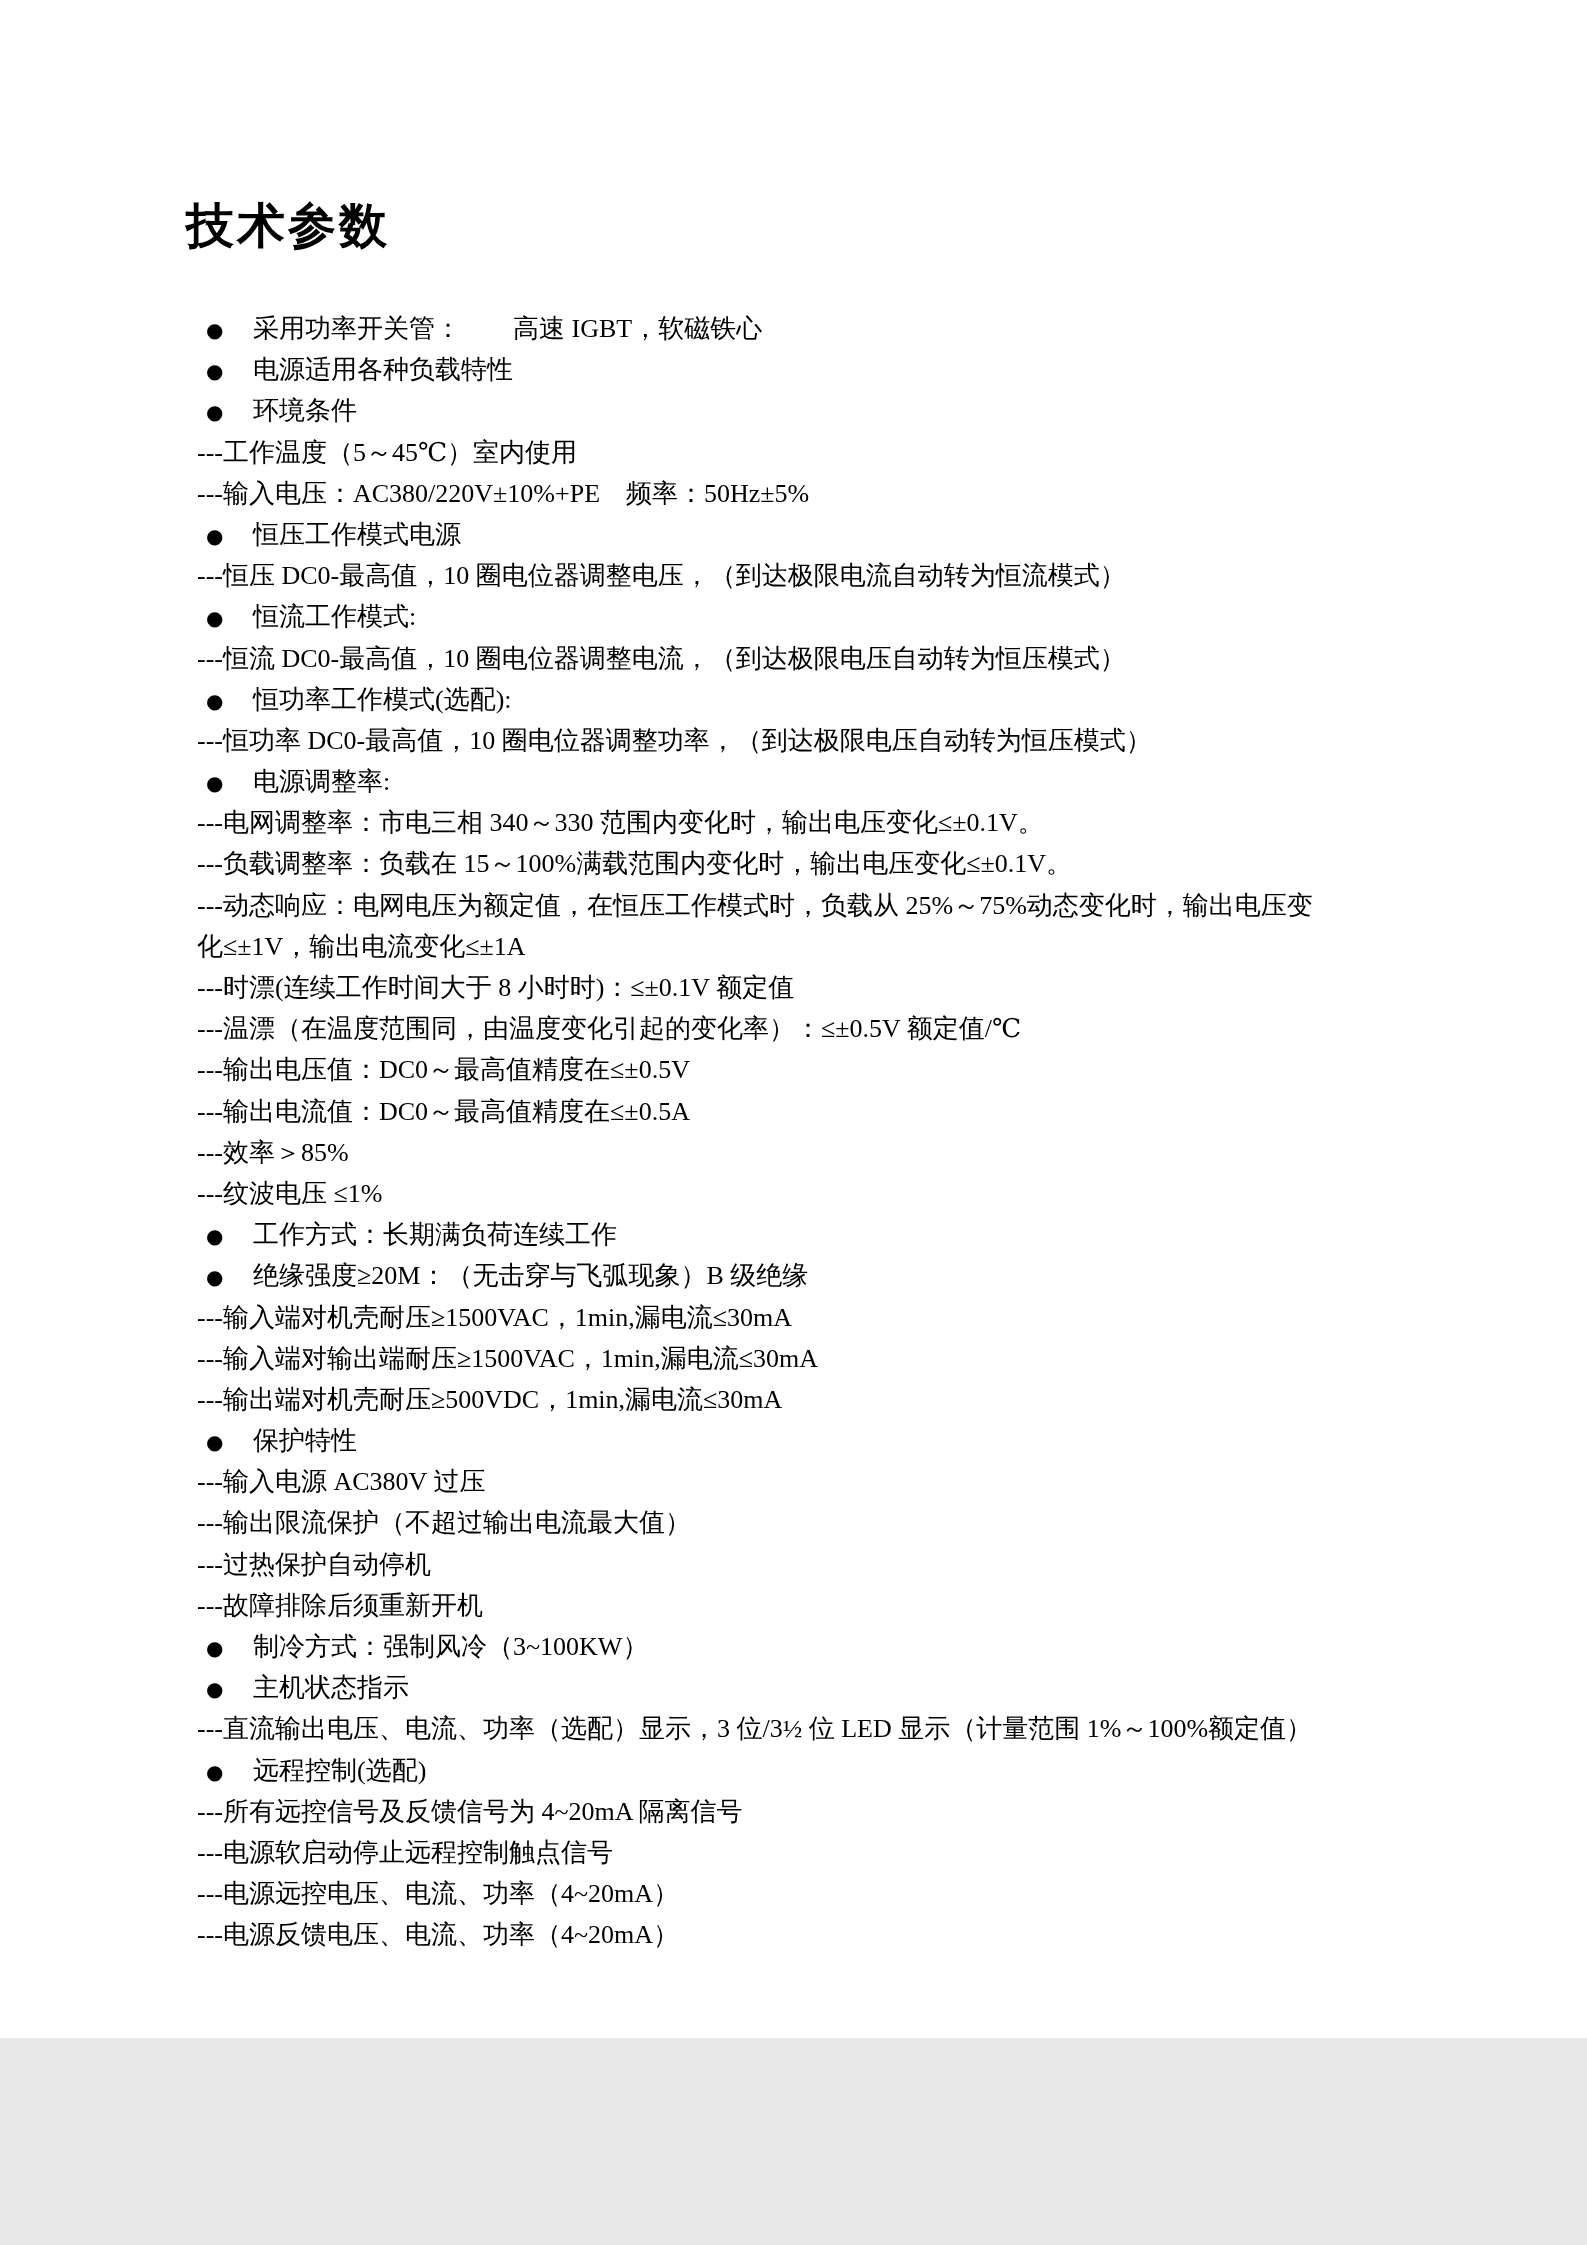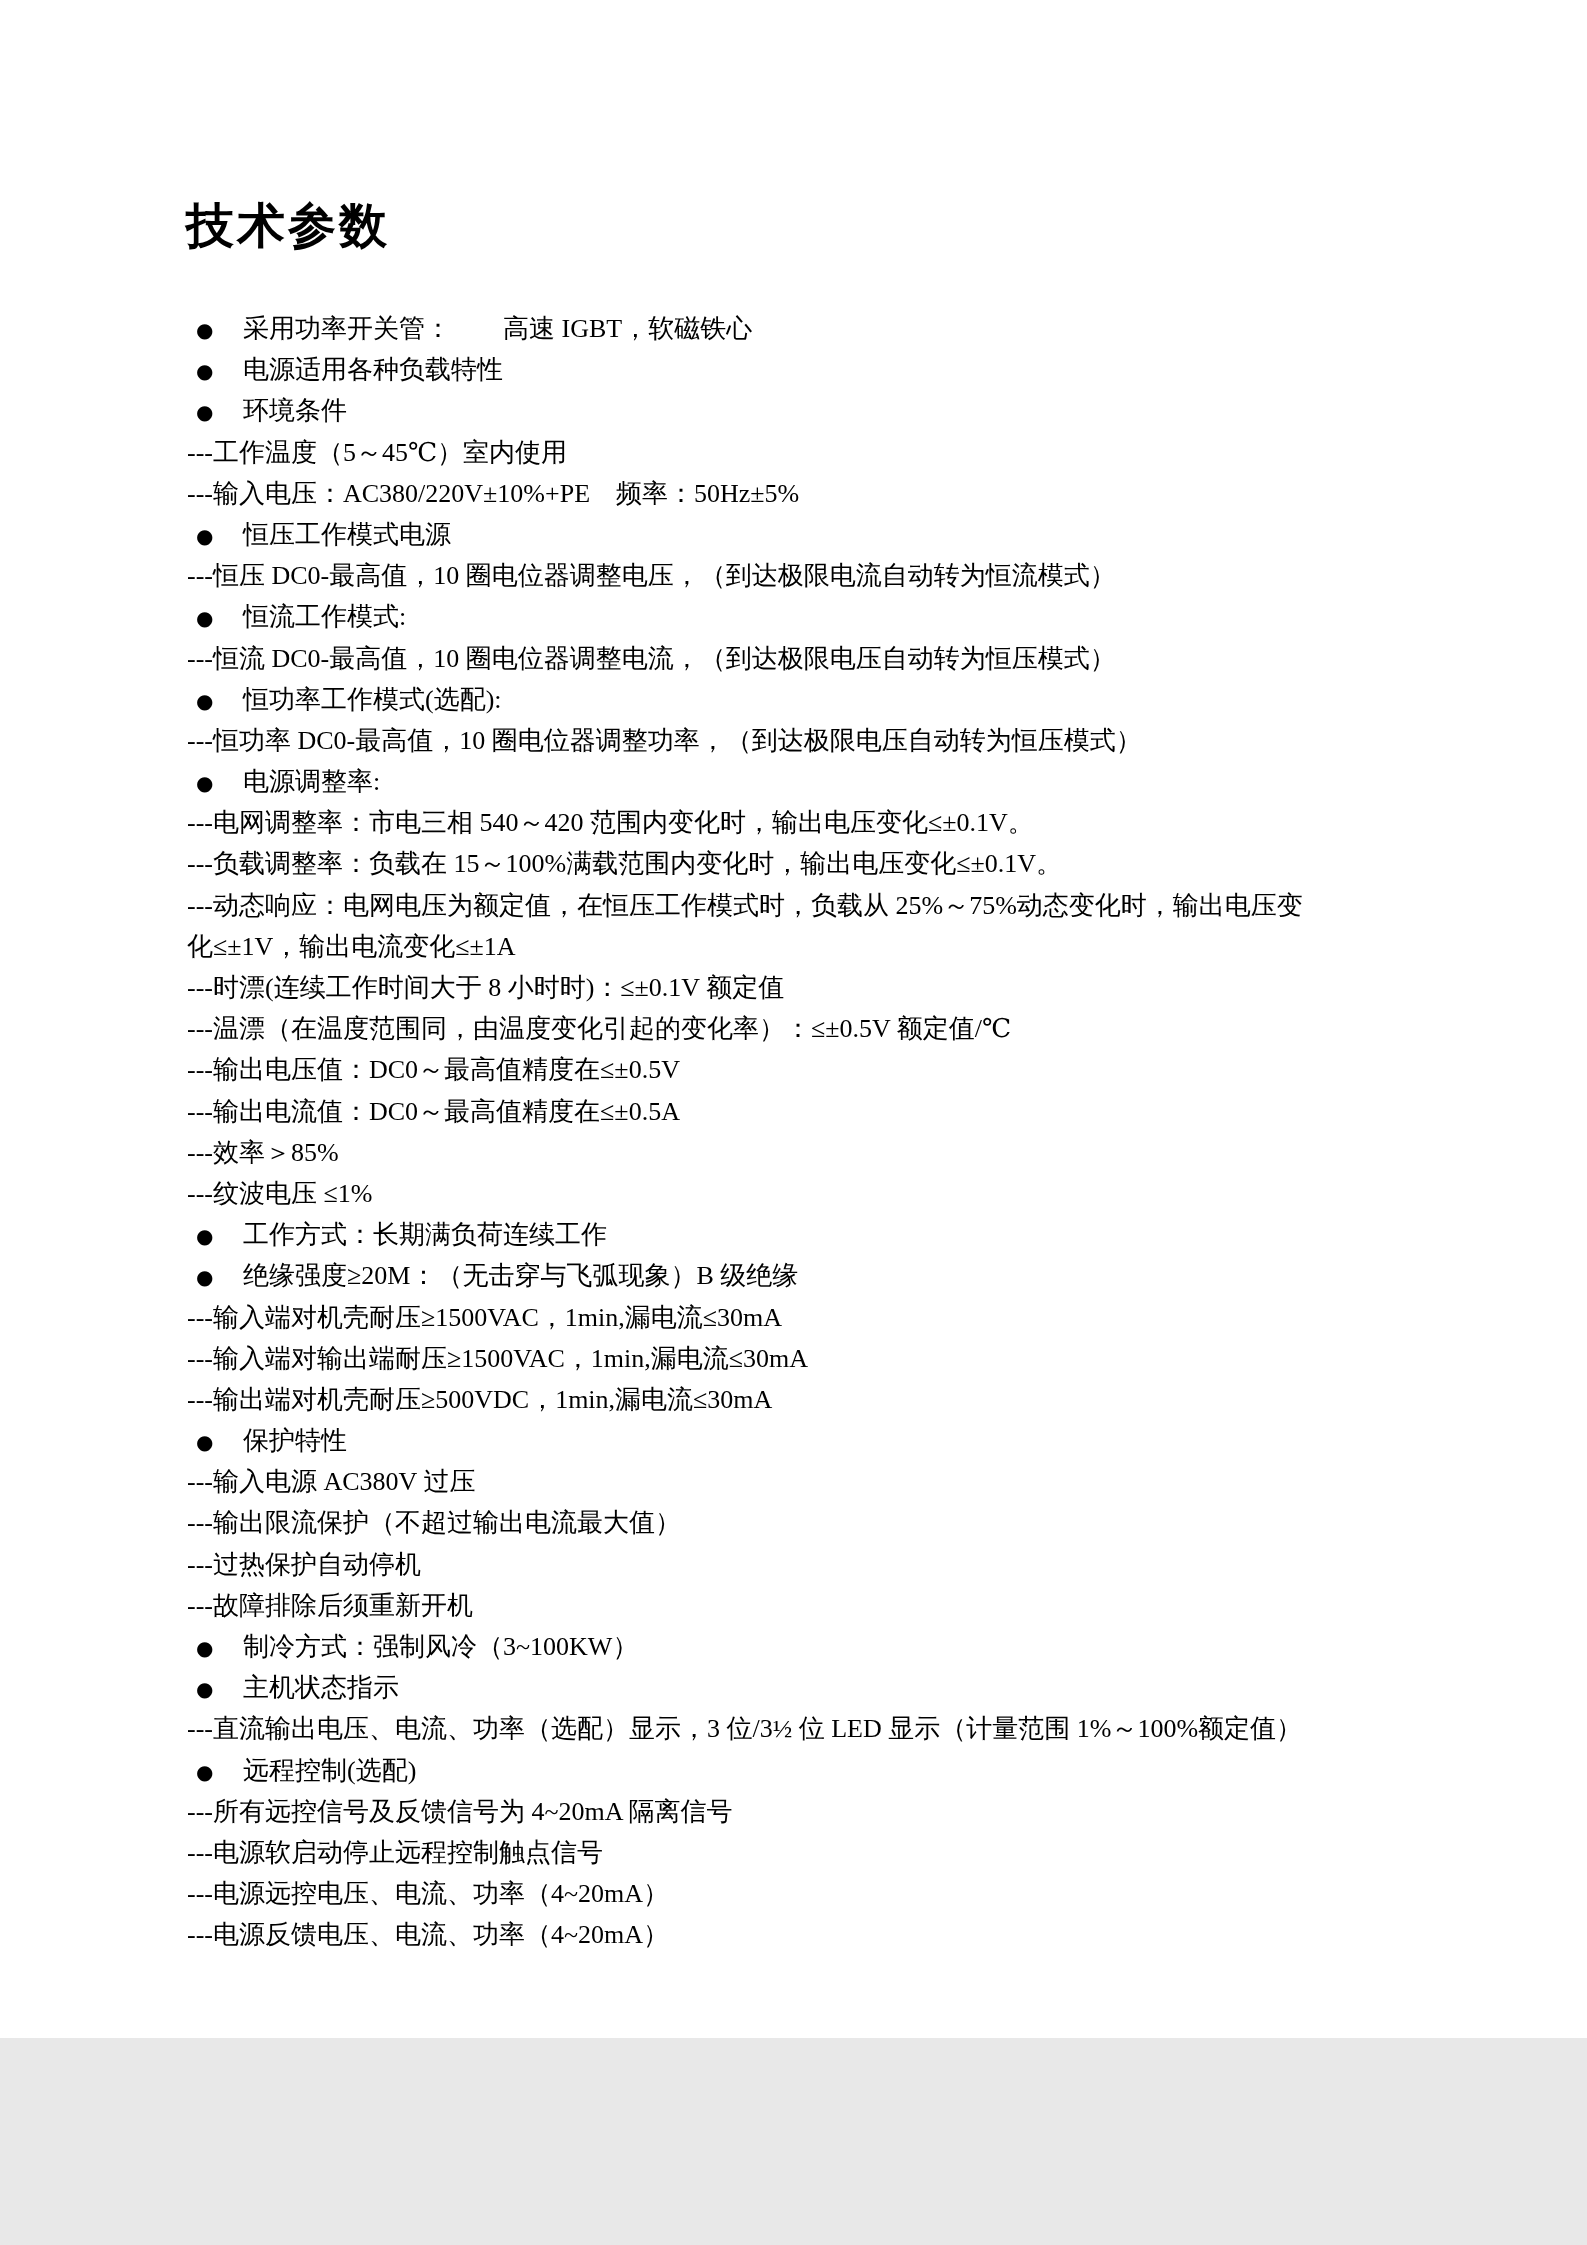--- a/index.html
+++ b/index.html
@@ -16,21 +16,21 @@
   .title{
     position:absolute;
     left:186px;
     top:194px;
     font-size:48px;
     font-weight:700;
     letter-spacing:3px;
   }
   .content{
     position:absolute;
-    left:187px;
+    left:197px;
     top:308px;
   }
   .line{
     height:41.2px;
     line-height:41.2px;
     font-size:26px;
     white-space:nowrap;
   }
   .line .bullet-char{
     display:inline-block;
@@ -60,21 +60,21 @@
       <div class="line bullet"><span class="bullet-char">●</span><span>环境条件</span></div>
       <div class="line dash">---工作温度（5～45℃）室内使用</div>
       <div class="line dash">---输入电压：AC380/220V±10%+PE　频率：50Hz±5%</div>
       <div class="line bullet"><span class="bullet-char">●</span><span>恒压工作模式电源</span></div>
       <div class="line dash">---恒压 DC0-最高值，10 圈电位器调整电压，（到达极限电流自动转为恒流模式）</div>
       <div class="line bullet"><span class="bullet-char">●</span><span>恒流工作模式:</span></div>
       <div class="line dash">---恒流 DC0-最高值，10 圈电位器调整电流，（到达极限电压自动转为恒压模式）</div>
       <div class="line bullet"><span class="bullet-char">●</span><span>恒功率工作模式(选配):</span></div>
       <div class="line dash">---恒功率 DC0-最高值，10 圈电位器调整功率，（到达极限电压自动转为恒压模式）</div>
       <div class="line bullet"><span class="bullet-char">●</span><span>电源调整率:</span></div>
-      <div class="line dash">---电网调整率：市电三相 540～420 范围内变化时，输出电压变化≤±0.1V。</div>
+      <div class="line dash">---电网调整率：市电三相 340～330 范围内变化时，输出电压变化≤±0.1V。</div>
       <div class="line dash">---负载调整率：负载在 15～100%满载范围内变化时，输出电压变化≤±0.1V。</div>
       <div class="line dash">---动态响应：电网电压为额定值，在恒压工作模式时，负载从 25%～75%动态变化时，输出电压变</div>
       <div class="line wrap">化≤±1V，输出电流变化≤±1A</div>
       <div class="line dash">---时漂(连续工作时间大于 8 小时时)：≤±0.1V 额定值</div>
       <div class="line dash">---温漂（在温度范围同，由温度变化引起的变化率）：≤±0.5V 额定值/℃</div>
       <div class="line dash">---输出电压值：DC0～最高值精度在≤±0.5V</div>
       <div class="line dash">---输出电流值：DC0～最高值精度在≤±0.5A</div>
       <div class="line dash">---效率＞85%</div>
       <div class="line dash">---纹波电压 ≤1%</div>
       <div class="line bullet"><span class="bullet-char">●</span><span>工作方式：长期满负荷连续工作</span></div>

